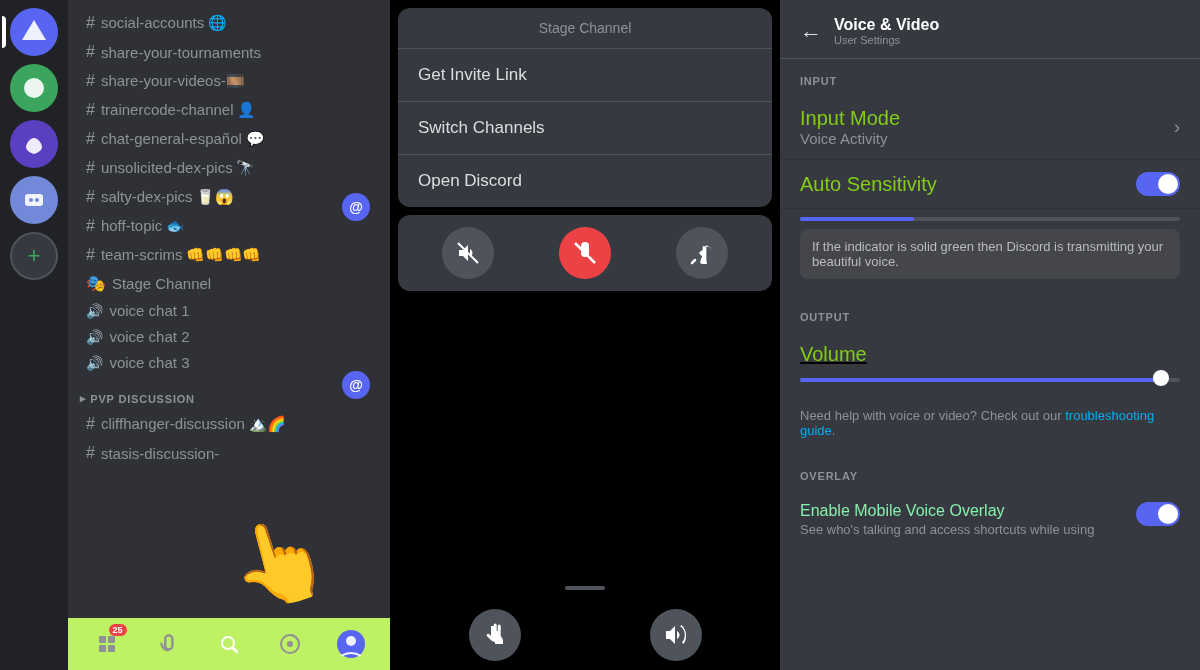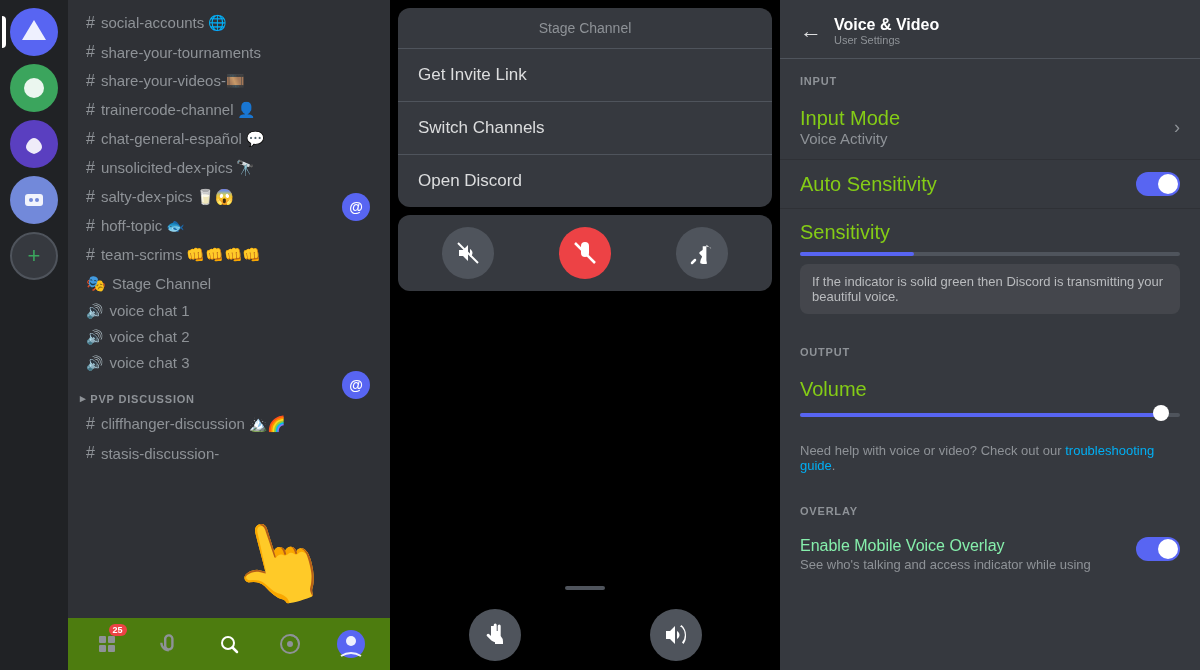--- a/index.html
+++ b/index.html
@@ -135,21 +135,21 @@
       gap: 6px;
     }
 
     
     .bottom-nav {
       position: absolute;
       bottom: 0;
       left: 68px;
       right: 0;
       height: 52px;
-      background: #4d7c0f;
+      background: #bef264;
       display: flex;
       align-items: center;
       justify-content: space-around;
       padding: 0 8px;
     }
 
     .nav-icon {
       width: 44px;
       height: 44px;
       display: flex;
@@ -711,51 +711,48 @@
     <span class="chevron-right">›</span>
   </div>
 
   <div class="settings-row">
     <div class="settings-row-label">
       <div class="settings-row-title">Auto Sensitivity</div>
     </div>
     <div class="toggle on"></div>
   </div>
 
-  <div style="padding: 12px 20px 0;">
-    <div class="settings-row-title">Sensitivity</div>
-  </div>
   <div class="slider-container">
     <div class="slider-track">
       <div class="slider-fill"></div>
     </div>
     <div class="slider-hint">
       <span>If the indicator is solid green then Discord is transmitting your beautiful voice.</span>
     </div>
   </div>
 
   <div class="settings-section-label">OUTPUT</div>
 
-  <div style="padding: 12px 20px 4px;">
+  <div style="padding: 12px 20px 4px; text-decoration: underline;">
     <div class="settings-row-title">Volume</div>
   </div>
   <div class="slider-container">
     <div class="volume-slider-track">
       <div class="volume-slider-fill">
         <div class="volume-thumb"></div>
       </div>
     </div>
   </div>
 
   <div class="troubleshoot-text">
     <span>Need help with voice or video? Check out our </span><a class="troubleshoot-link">troubleshooting guide</a><span>.</span>
   </div>
 
   <div class="settings-section-label">OVERLAY</div>
 
   <div class="overlay-toggle-row">
     <div class="overlay-toggle-label">
       <div class="overlay-title">Enable Mobile Voice Overlay</div>
-      <div class="overlay-subtitle">See who's talking and access indicator while using</div>
+      <div class="overlay-subtitle">See who's talking and access shortcuts while using</div>
     </div>
     <div class="toggle on"></div>
   </div>
 </div>
 
 </body></html>

